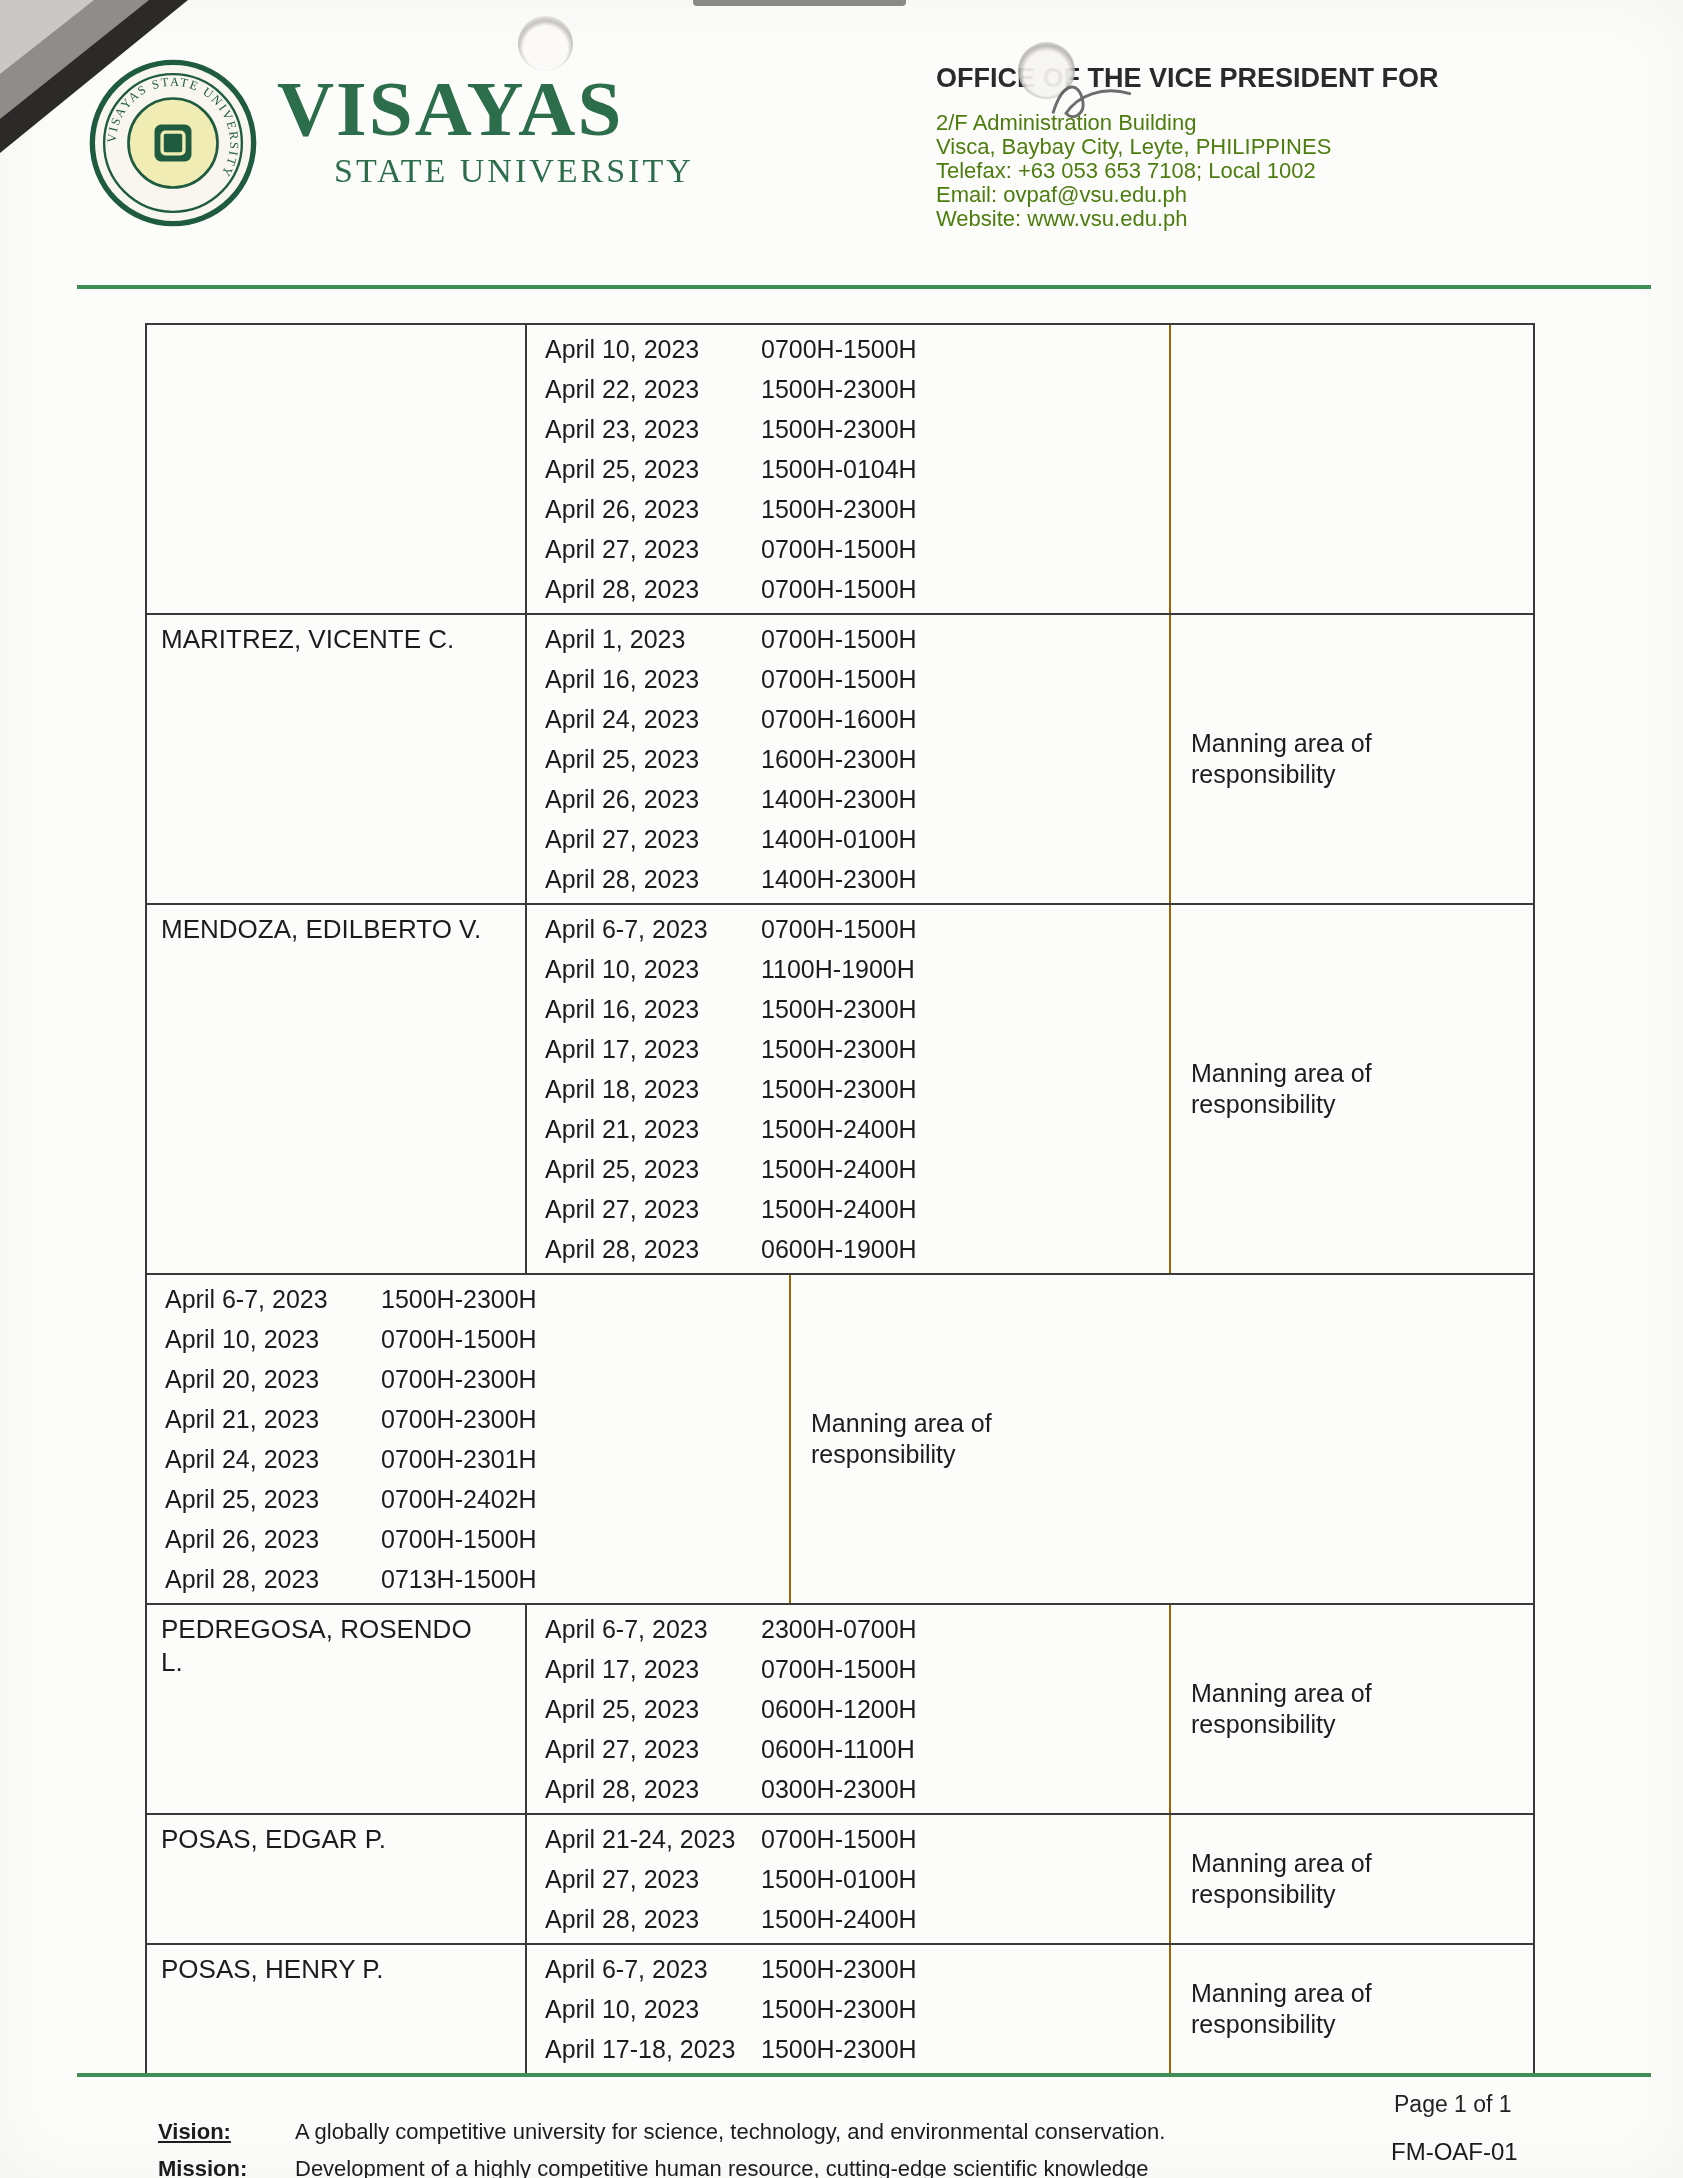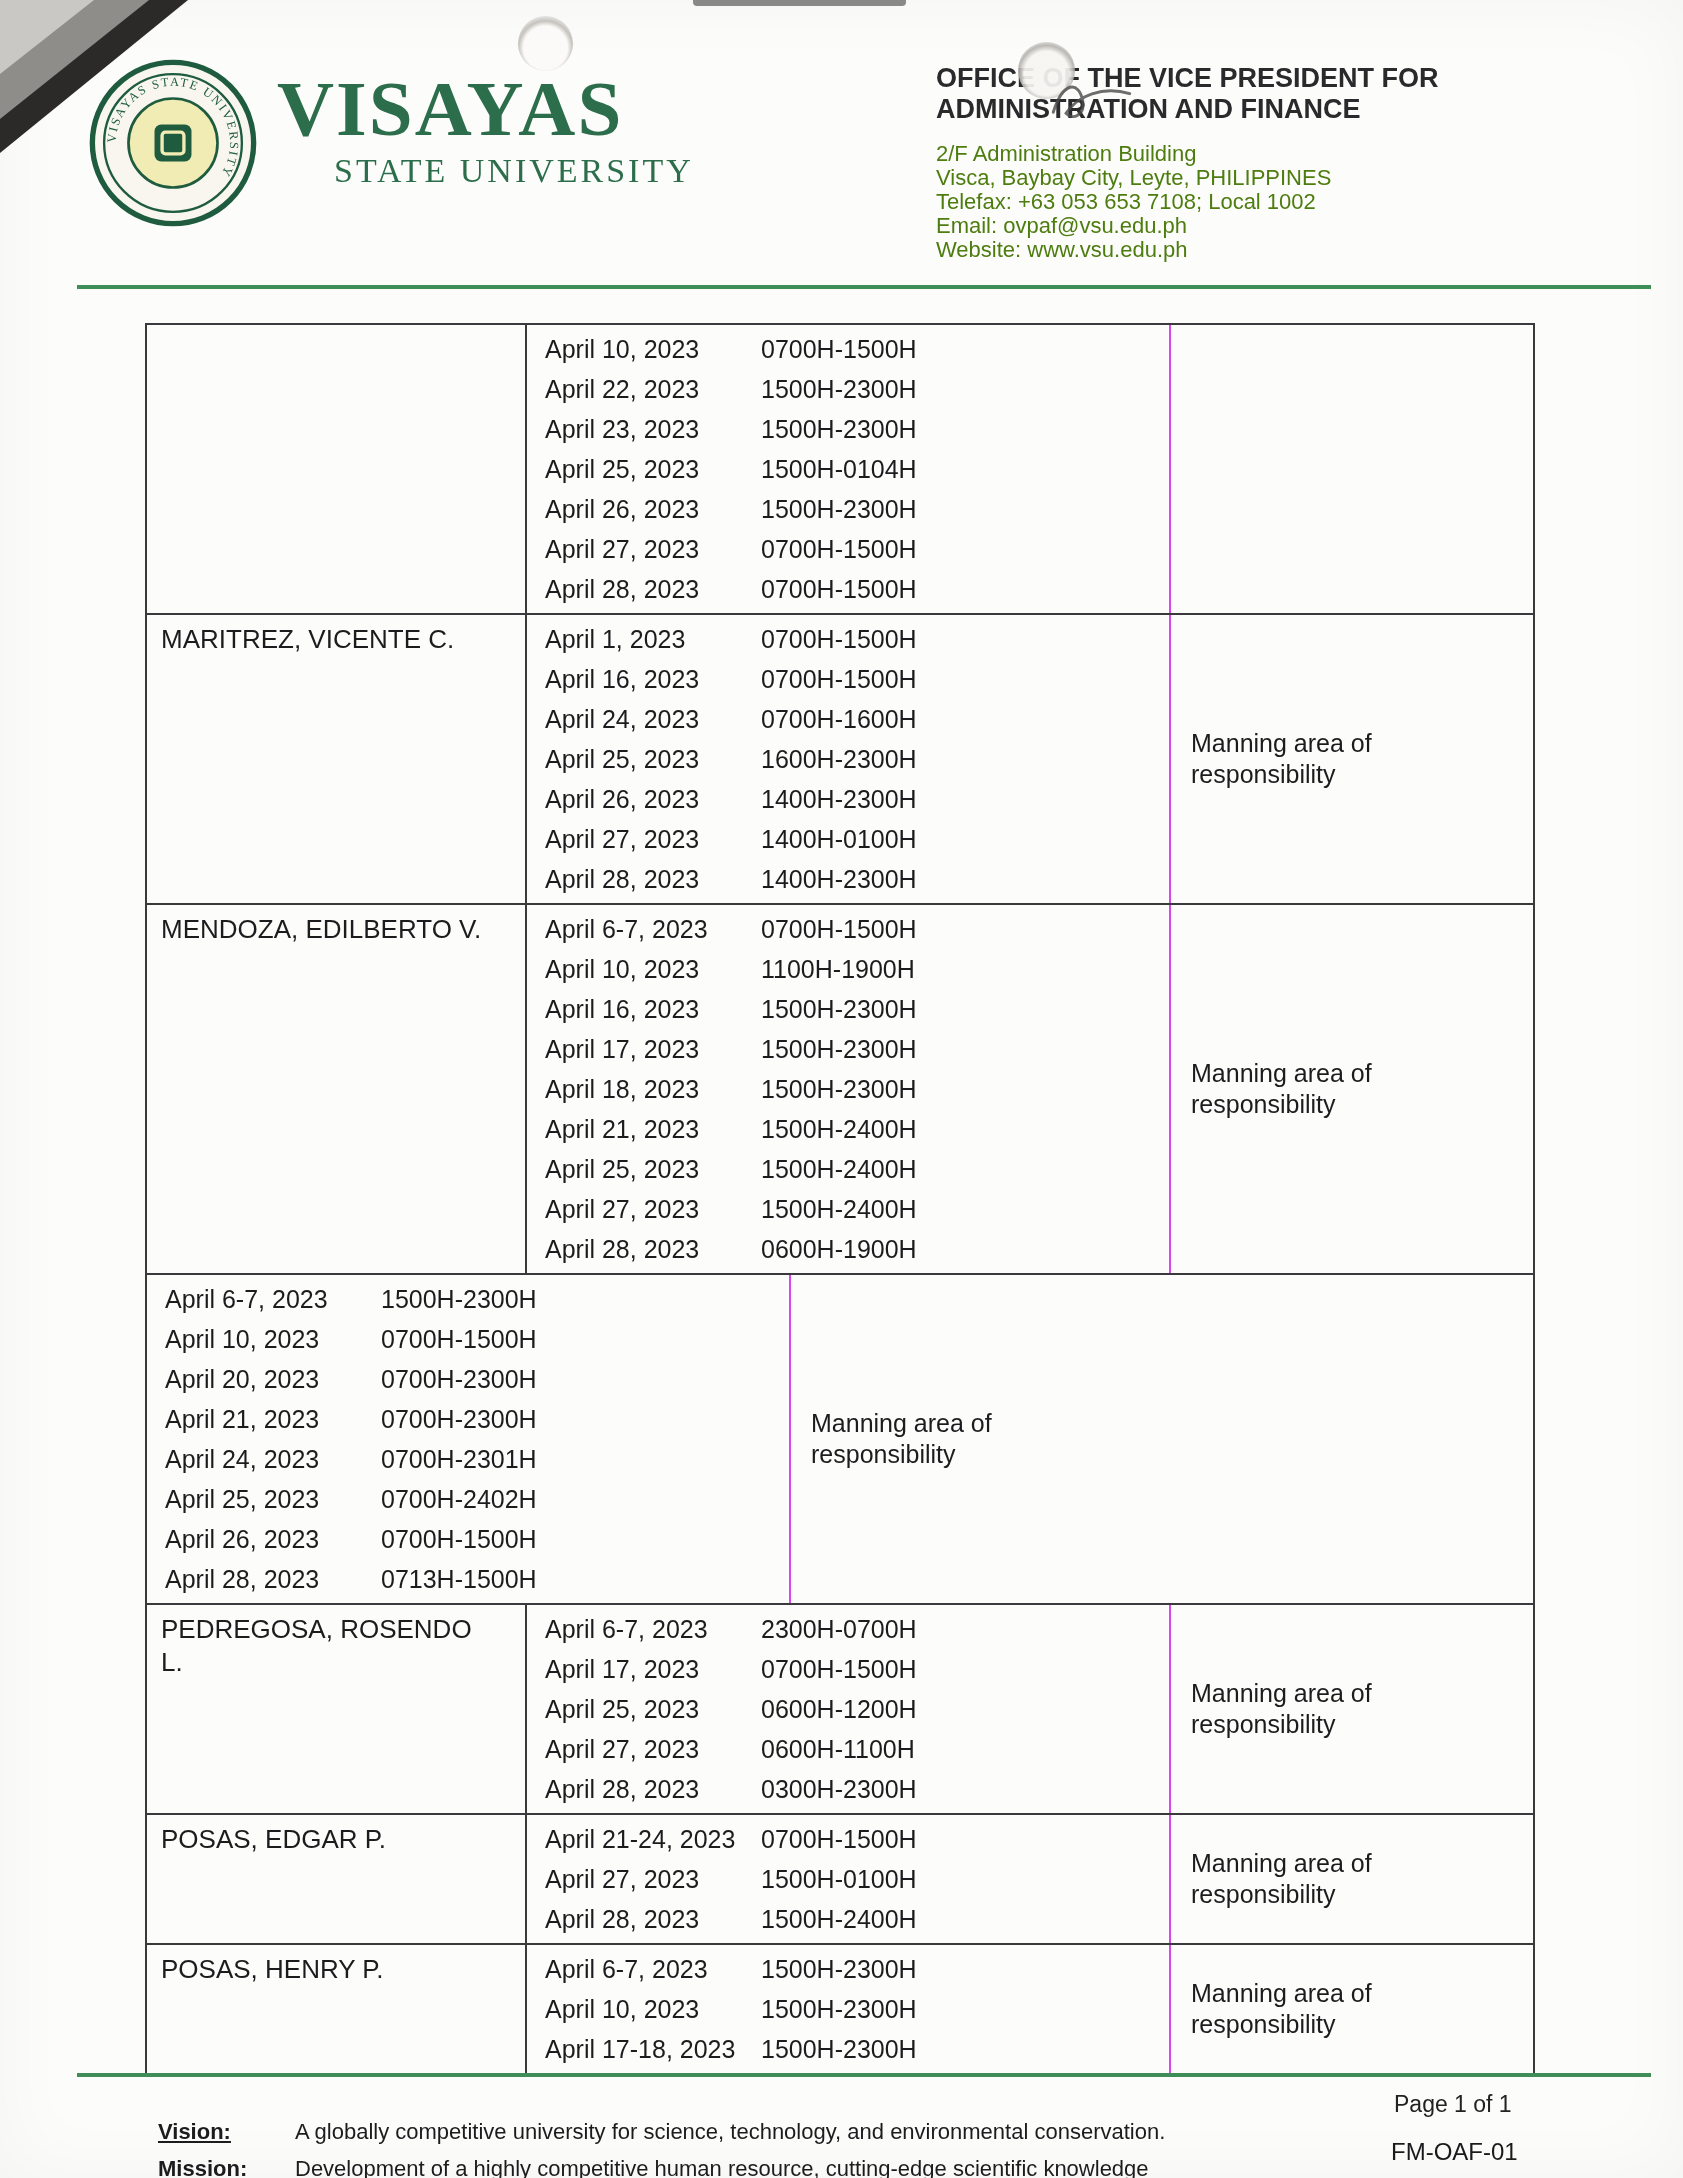--- a/index.html
+++ b/index.html
@@ -40,21 +40,21 @@
   .rule-bottom { left:77px; top:2073px; width:1574px; height:4px; }
 
   
   .table { position:absolute; left:145px; top:323px; width:1386px;
     border:2px solid #3a3a3c; }
   .trow { display:flex; }
   .trow + .trow { border-top:2px solid #3a3a3c; }
   .cell { box-sizing:border-box; }
   .name-cell { width:380px; border-right:2px solid #3a3a3c; padding:8px 12px 4px 14px;
     font-size:26px; line-height:33px; white-space:pre-line; }
-  .sched-cell { width:644px; border-right:2px solid #d946ef; padding:4px 0 4px 18px; }
+  .sched-cell { width:644px; border-right:2px solid #a16207; padding:4px 0 4px 18px; }
   .sline { display:flex; height:40px; align-items:center; font-size:25px; }
   .sdate { width:216px; }
   .remark-cell { width:362px; display:flex; align-items:center; padding-left:20px;
     font-size:25px; }
   .remark-cell > div { width:223px; line-height:31px; }
 
   
   .page-num { position:absolute; left:1394px; top:2091px; font-size:23px;
     color:#222; }
   .form-code { position:absolute; left:1391px; top:2138px; font-size:24px;
@@ -89,21 +89,20 @@
   </div>
 
   <div class="wordmark">
     <div class="viz">VISAYAS</div>
     <div class="su">STATE UNIVERSITY</div>
   </div>
 
   <div class="office">
     <div class="office-title">
       <div>OFFICE OF THE VICE PRESIDENT FOR</div>
-      <div>ADMINISTRATION AND FINANCE</div>
     </div>
     <div class="office-address">
       <div>2/F Administration Building</div>
       <div>Visca, Baybay City, Leyte, PHILIPPINES</div>
       <div>Telefax: +63 053 653 7108; Local 1002</div>
       <div>Email: ovpaf@vsu.edu.ph</div>
       <div>Website: www.vsu.edu.ph</div>
     </div>
   </div>
 

